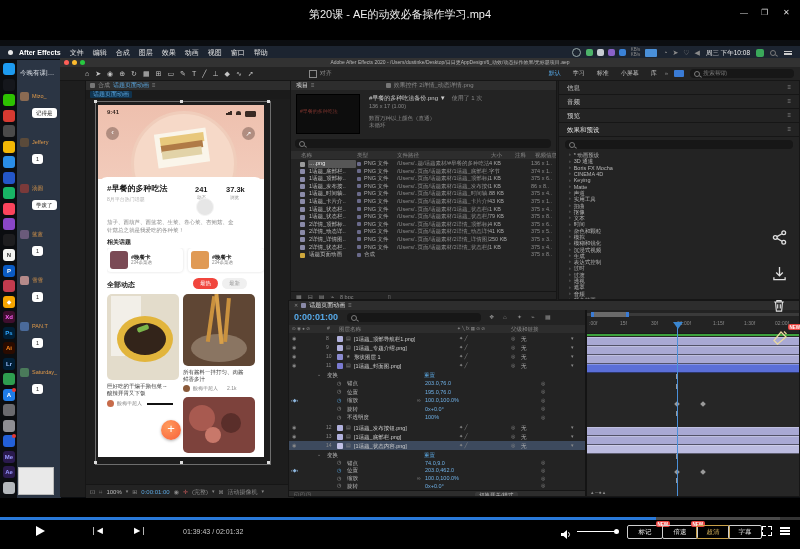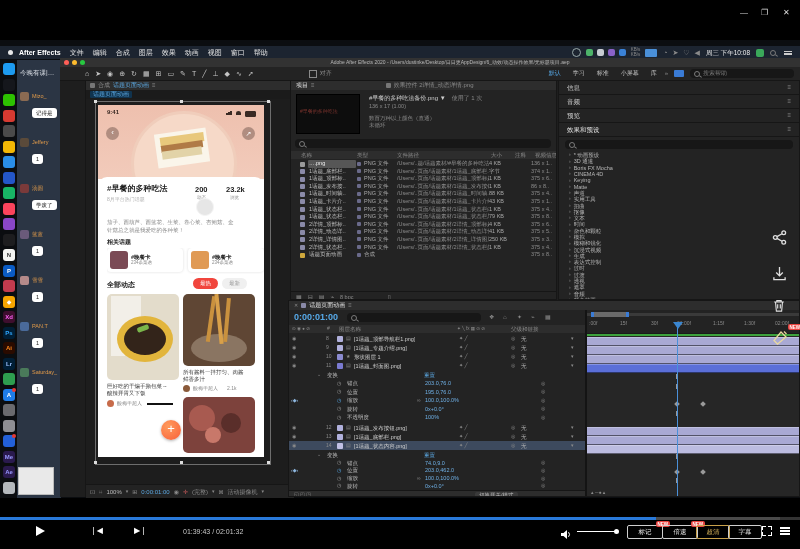--- a/index.html
+++ b/index.html
@@ -34,20 +34,21 @@
             border-radius:2px;padding:0.5px 2px;font-weight:bold;}
   .kf{width:4px;height:4px;background:#9a9a9a;transform:rotate(45deg);position:absolute;}
   .handle{width:3px;height:3px;background:#ddd;position:absolute;}
 </style>
 </head>
 <body>
 
 <div class="screen">
 
   <div class="a" style="left:0;top:0;width:800px;height:28px;background:#000;">
+    <div class="a f11" style="left:0;top:8px;width:800px;text-align:center;color:#f0f0f0;">第20课 - AE的动效必备操作学习.mp4</div>
     <div class="a f8" style="left:740px;top:9px;color:#ddd;">—</div>
     <div class="a f8" style="left:761px;top:9px;color:#ddd;">❐</div>
     <div class="a f8" style="left:783px;top:9px;color:#ddd;">✕</div>
   </div>
 
   <div class="a" style="left:0;top:40px;width:800px;height:458px;background:#0b0d10;overflow:hidden;">
 
     <div class="a" style="left:0;top:6px;width:800px;height:13px;background:#1c2430;display:flex;align-items:center;">
       <span style="width:5px;height:5px;border-radius:50%;background:#e8e8e8;margin:0 6px 0 8px;"></span>
       <span class="f7 b" style="color:#fff;margin-right:9px;">After Effects</span>
@@ -373,22 +374,22 @@
               </span>
               <span class="a" style="left:138px;top:6px;width:5px;height:4px;border-radius:50% 50% 0 0;background:#3a2a24;"></span>
               <span class="a" style="left:147px;top:6px;width:9px;height:4px;border:0.5px solid #3a2a24;border-radius:1px;background:#3a2a24;"></span>
 
               <span class="a" style="left:8px;top:22px;width:13px;height:13px;border-radius:50%;background:rgba(60,40,35,.35);color:#fff;font-size:8px;text-align:center;line-height:12px;">‹</span>
               <span class="a" style="left:144px;top:22px;width:13px;height:13px;border-radius:50%;background:rgba(60,40,35,.35);color:#fff;font-size:7px;text-align:center;line-height:13px;">↗</span>
             </div>
 
             <div class="a" style="left:0;top:72px;width:166px;height:280px;background:#fff;border-radius:9px 9px 0 0;">
               <span class="a f8 b" style="left:9px;top:8px;color:#1e1e1e;">#早餐的多种吃法</span>
-              <span class="a f75 b" style="left:97px;top:9px;color:#222;">200</span>
-              <span class="a f75 b" style="left:128px;top:9px;color:#222;">23.2k</span>
+              <span class="a f75 b" style="left:97px;top:9px;color:#222;">241</span>
+              <span class="a f75 b" style="left:128px;top:9px;color:#222;">37.3k</span>
               <span class="a f4 dim" style="left:99px;top:19px;">动态</span>
               <span class="a f4 dim" style="left:132px;top:19px;">浏览</span>
               <span class="a f5" style="left:9px;top:20px;color:#b0b0b0;">8月平台热门话题</span>
               <span class="a" style="left:98px;top:21px;width:16px;height:16px;border-radius:50%;background:#e6e6e6;border:1.5px solid #f4f4f4;"></span>
               <span class="a f55" style="left:9px;top:42px;color:#8d8d8d;">茄子、西葫芦、西蓝花、生菜、卷心菜、杏鲍菇、金</span>
               <span class="a f55" style="left:9px;top:50px;color:#8d8d8d;">针菇总之就是我爱吃的各种菜！</span>
               <span class="a f6 b" style="left:9px;top:62px;color:#2a2a2a;">相关话题</span>
               <div class="a" style="left:9px;top:71px;width:157px;height:26px;display:flex;gap:5px;overflow:hidden;">
 
                   <div style="min-width:70px;height:24px;background:#fff;border-radius:4px;box-shadow:0 0 3px rgba(0,0,0,.14);display:flex;align-items:center;gap:3px;padding:0 3px;">

